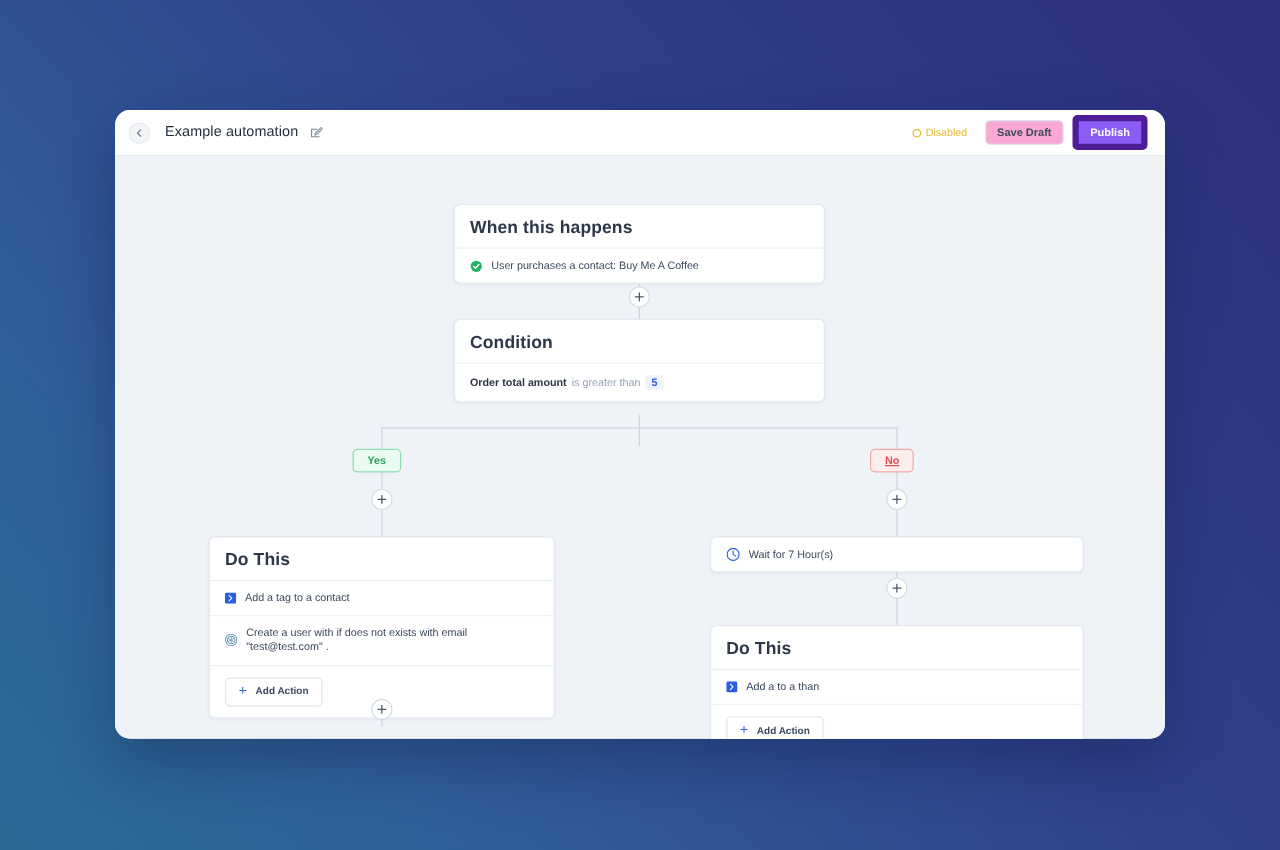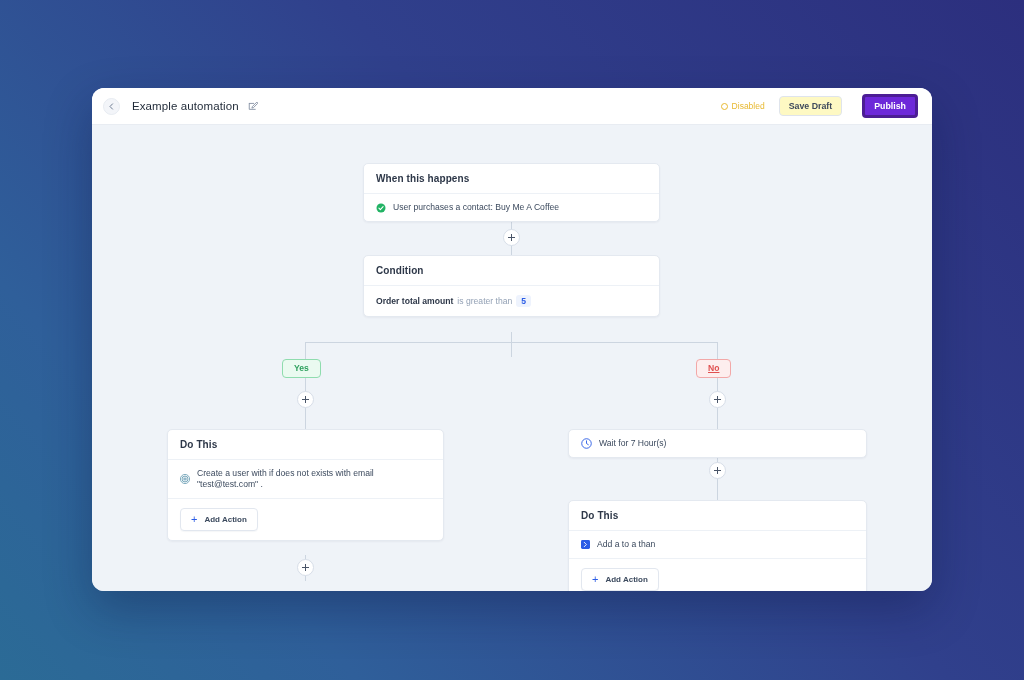--- a/index.html
+++ b/index.html
@@ -76,29 +76,29 @@
     font-family: "Liberation Sans", sans-serif;
     font-size: 8.8px;
     font-weight: 700;
     border-radius: 4px;
     padding: 5px 9px;
     cursor: pointer;
     white-space: nowrap;
     line-height: 1;
   }
   .btn-draft {
-    background: #fef9c3;
+    background: #f9a8d4;
     color: #3e4a5c;
     border: 1px solid #dfe4ec;
-    margin-right: 20px;
+    margin-right: 7px;
   }
   .btn-publish {
-    background: #6d28d9;
+    background: #8b5cf6;
     color: #ffffff;
-    border: 3px solid #4c1d95;
+    border: 5px solid #4c1d95;
   }
 
   
   .canvas {
     position: relative;
     flex: 1 1 auto;
     background: #eff3f8;
   }
 
   
@@ -137,21 +137,21 @@
     position: absolute;
     background: #ffffff;
     border: 1px solid #e4e9f0;
     border-radius: 5px;
     box-shadow: 0 1px 2px rgba(30, 45, 80, .05);
     z-index: 2;
     overflow: hidden;
   }
   .card-head {
     padding: 9px 12px;
-    font-size: 10px;
+    font-size: 14px;
     font-weight: 700;
     color: #2d3748;
     border-bottom: 1px solid #edf1f6;
     letter-spacing: .1px;
   }
   .card-row {
     padding: 8px 12px;
     display: flex;
     align-items: center;
     gap: 7px;
@@ -294,20 +294,29 @@
 
     <div class="branch branch-yes" style="left:190px; top:234px;">Yes</div>
     <div class="branch branch-no" style="left:604px; top:234px;text-decoration:underline;">No</div>
 
     <div class="plus" style="left:205px; top:266px;"></div>
     <div class="plus" style="left:617px; top:266px;"></div>
 
     <div class="card" style="left:75px; top:304px; width:277px;">
       <div class="card-head">Do This</div>
 
+      <div class="card-row">
+        <span class="row-icon">
+          <svg width="9" height="9" viewBox="0 0 10 10">
+            <rect x="0" y="0" width="10" height="10" rx="1.6" fill="#2b5ce6"></rect>
+            <path d="M3.6 2.6l2.4 2.4-2.4 2.4" fill="none" stroke="#ffffff" stroke-width="1" stroke-linecap="round" stroke-linejoin="round"></path>
+          </svg>
+        </span>
+        <span>Add a tag to a contact</span>
+      </div>
 
       <div class="card-row">
         <span class="row-icon">
           <svg width="10" height="10" viewBox="0 0 12 12">
             <circle cx="6" cy="6" r="5.5" fill="none" stroke="#6b9fb5" stroke-width="1"></circle>
             <circle cx="6" cy="6" r="3.6" fill="none" stroke="#6b9fb5" stroke-width="1"></circle>
             <path d="M6 2.4v7.2M2.6 4.2l6.8 3.6M9.4 4.2L2.6 7.8" fill="none" stroke="#6b9fb5" stroke-width=".8"></path>
           </svg>
         </span>
         <span>Create a user with if does not exists with email "test@test.com" .</span>

